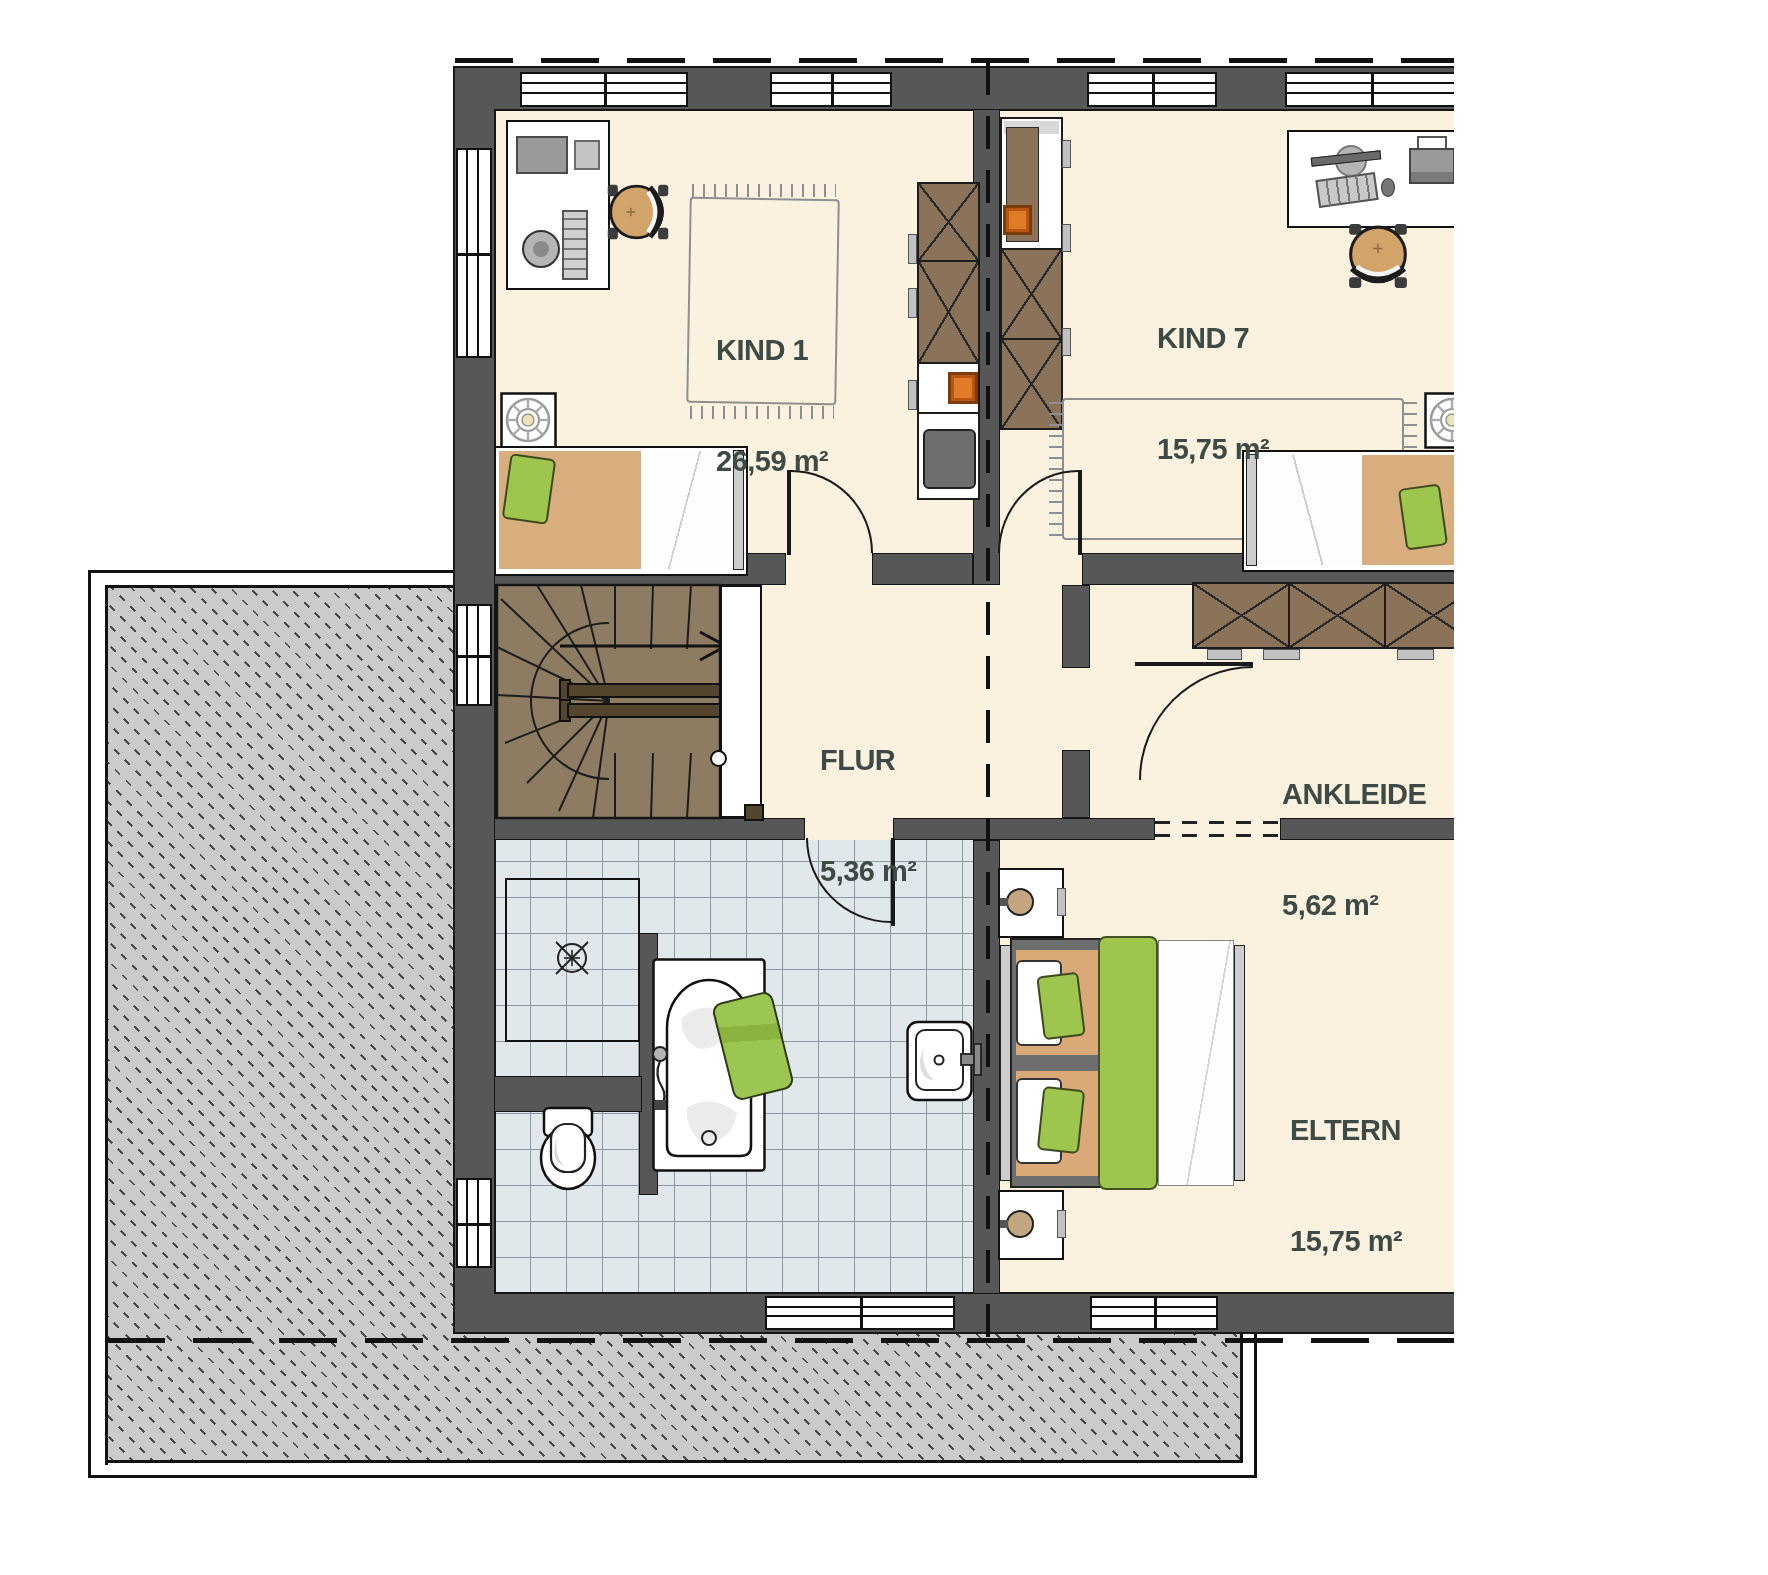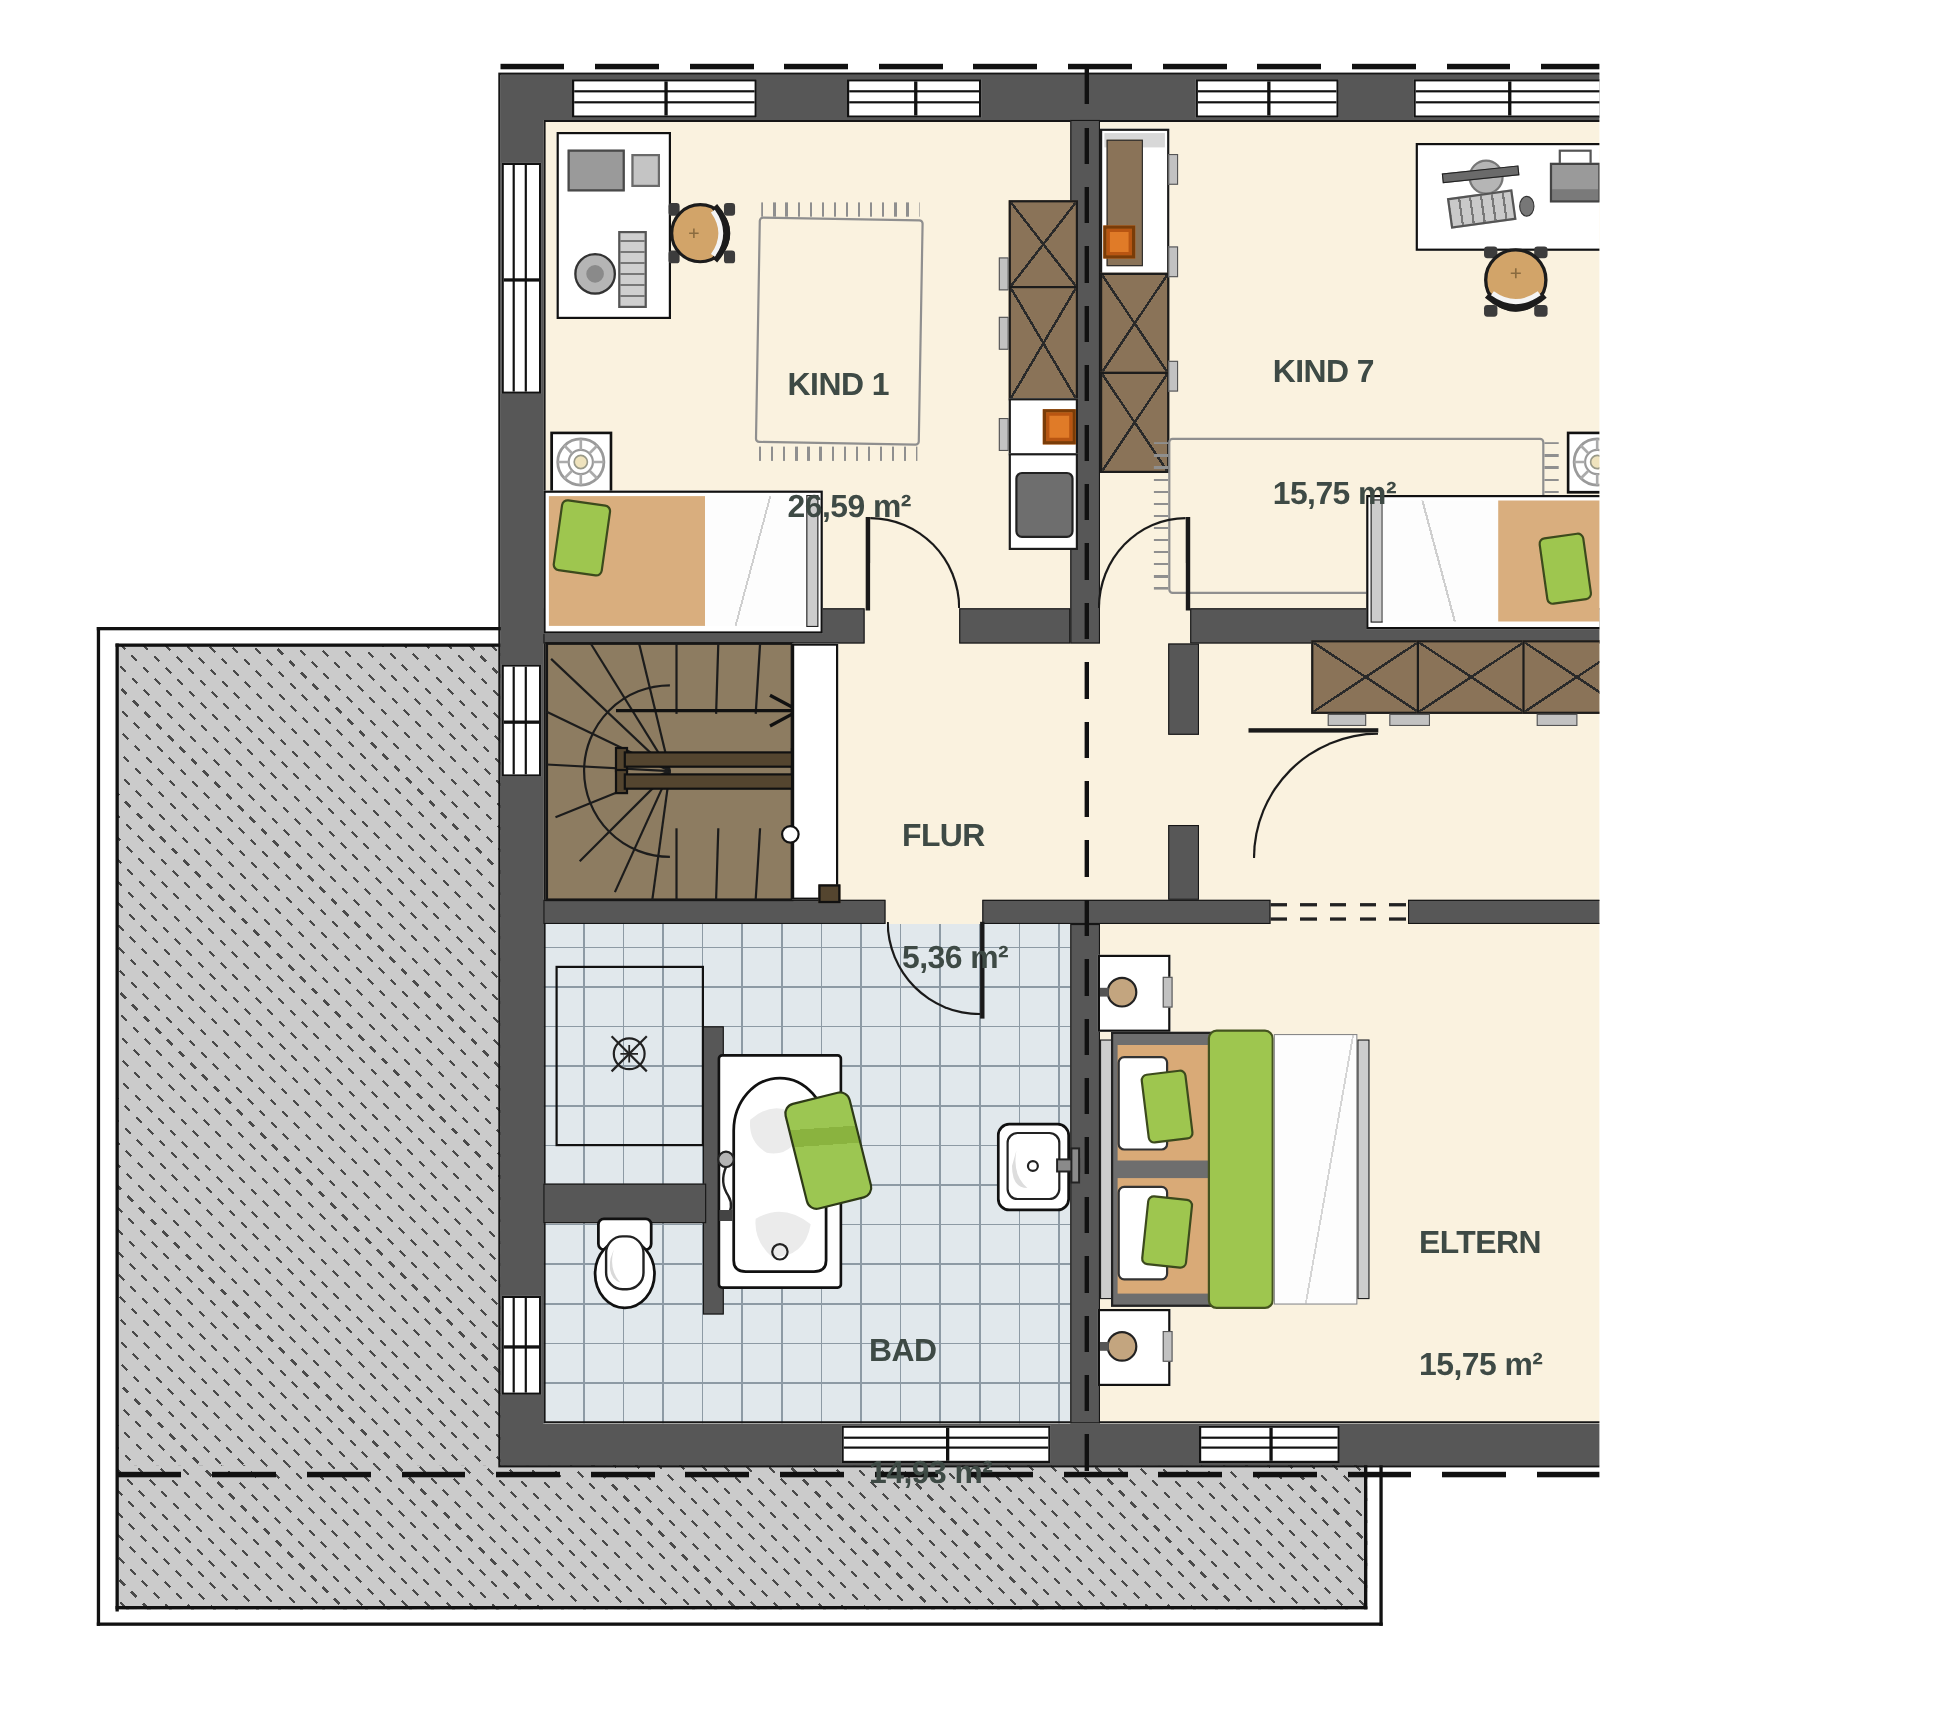--- a/index.html
+++ b/index.html
@@ -337,22 +337,22 @@
     <div>26,59 m²</div>
   </div>
   <div class="abs lab" style="left:1157px;top:246px;">
     <div>KIND 7</div>
     <div>15,75 m²</div>
   </div>
   <div class="abs lab" style="left:820px;top:668px;">
     <div>FLUR</div>
     <div>5,36 m²</div>
   </div>
+  <div class="abs lab" style="left:1282px;top:702px;">
+    <div>ANKLEIDE</div>
+    <div>5,62 m²</div>
+  </div>
   <div class="abs lab" style="left:1290px;top:1038px;">
     <div>ELTERN</div>
     <div>15,75 m²</div>
   </div>
-  <div class="abs lab" style="left:790px;top:1136px;">
-    <div>BAD</div>
-    <div>14,93 m²</div>
-  </div>
 
 </div>
 
 </body></html>

